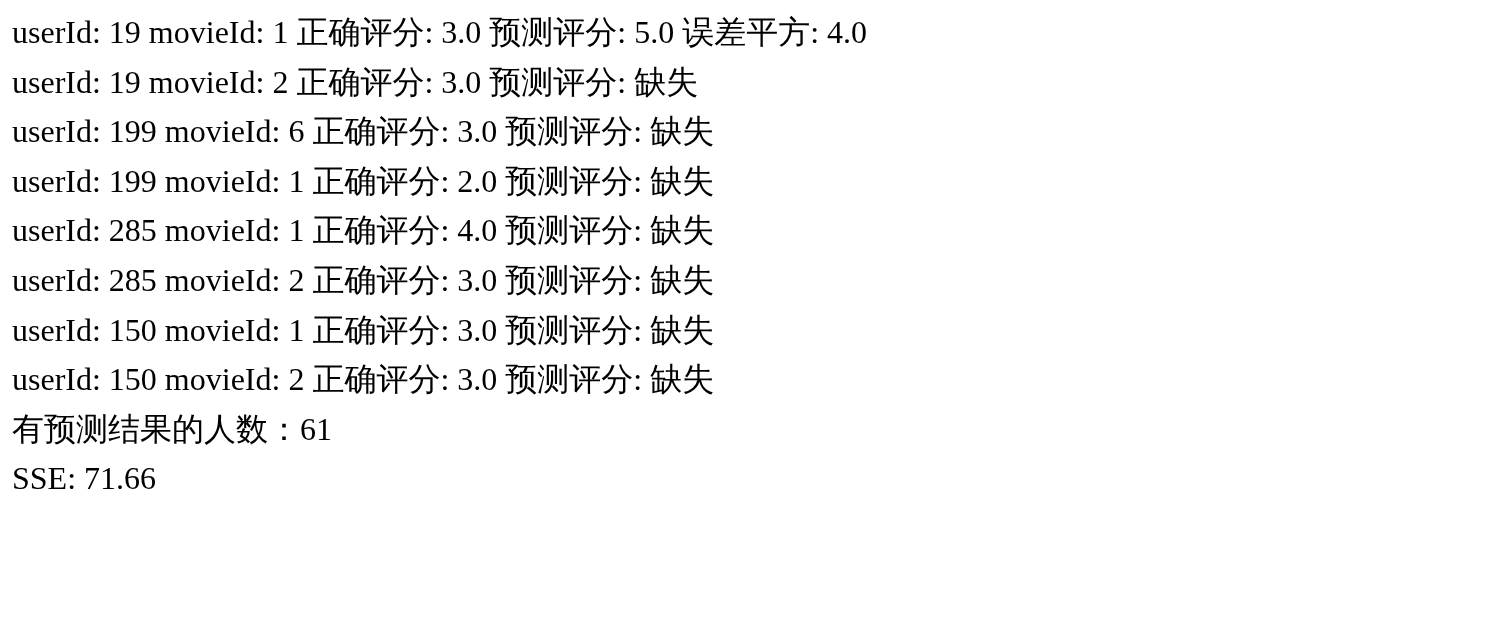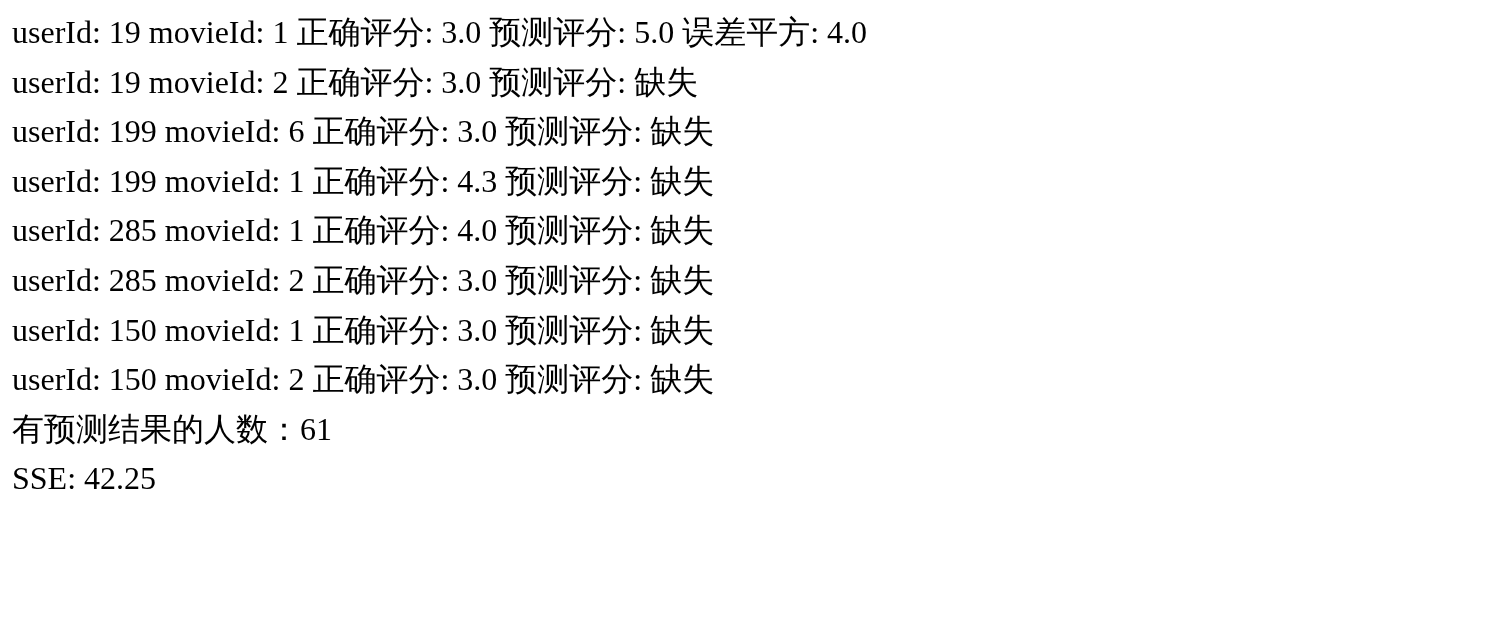--- a/index.html
+++ b/index.html
@@ -28,21 +28,21 @@
 
 <div class="line">
   <span>userId: </span><span>19</span><span> movieId: </span><span>2</span><span> 正确评分: </span><span>3.0</span><span> 预测评分: </span><span>缺失</span>
 </div>
 
 <div class="line">
   <span>userId: </span><span>199</span><span> movieId: </span><span>6</span><span> 正确评分: </span><span>3.0</span><span> 预测评分: </span><span>缺失</span>
 </div>
 
 <div class="line">
-  <span>userId: </span><span>199</span><span> movieId: </span><span>1</span><span> 正确评分: </span><span>4.3</span><span> 预测评分: </span><span>缺失</span>
+  <span>userId: </span><span>199</span><span> movieId: </span><span>1</span><span> 正确评分: </span><span>2.0</span><span> 预测评分: </span><span>缺失</span>
 </div>
 
 <div class="line">
   <span>userId: </span><span>285</span><span> movieId: </span><span>1</span><span> 正确评分: </span><span>4.0</span><span> 预测评分: </span><span>缺失</span>
 </div>
 
 <div class="line">
   <span>userId: </span><span>285</span><span> movieId: </span><span>2</span><span> 正确评分: </span><span>3.0</span><span> 预测评分: </span><span>缺失</span>
 </div>
 
@@ -52,14 +52,14 @@
 
 <div class="line">
   <span>userId: </span><span>150</span><span> movieId: </span><span>2</span><span> 正确评分: </span><span>3.0</span><span> 预测评分: </span><span>缺失</span>
 </div>
 
 <div class="line">
   <span>有预测结果的人数：</span><span>61</span>
 </div>
 
 <div class="line">
-  <span>SSE: </span><span>42.25</span>
+  <span>SSE: </span><span>71.66</span>
 </div>
 
 </body></html>

